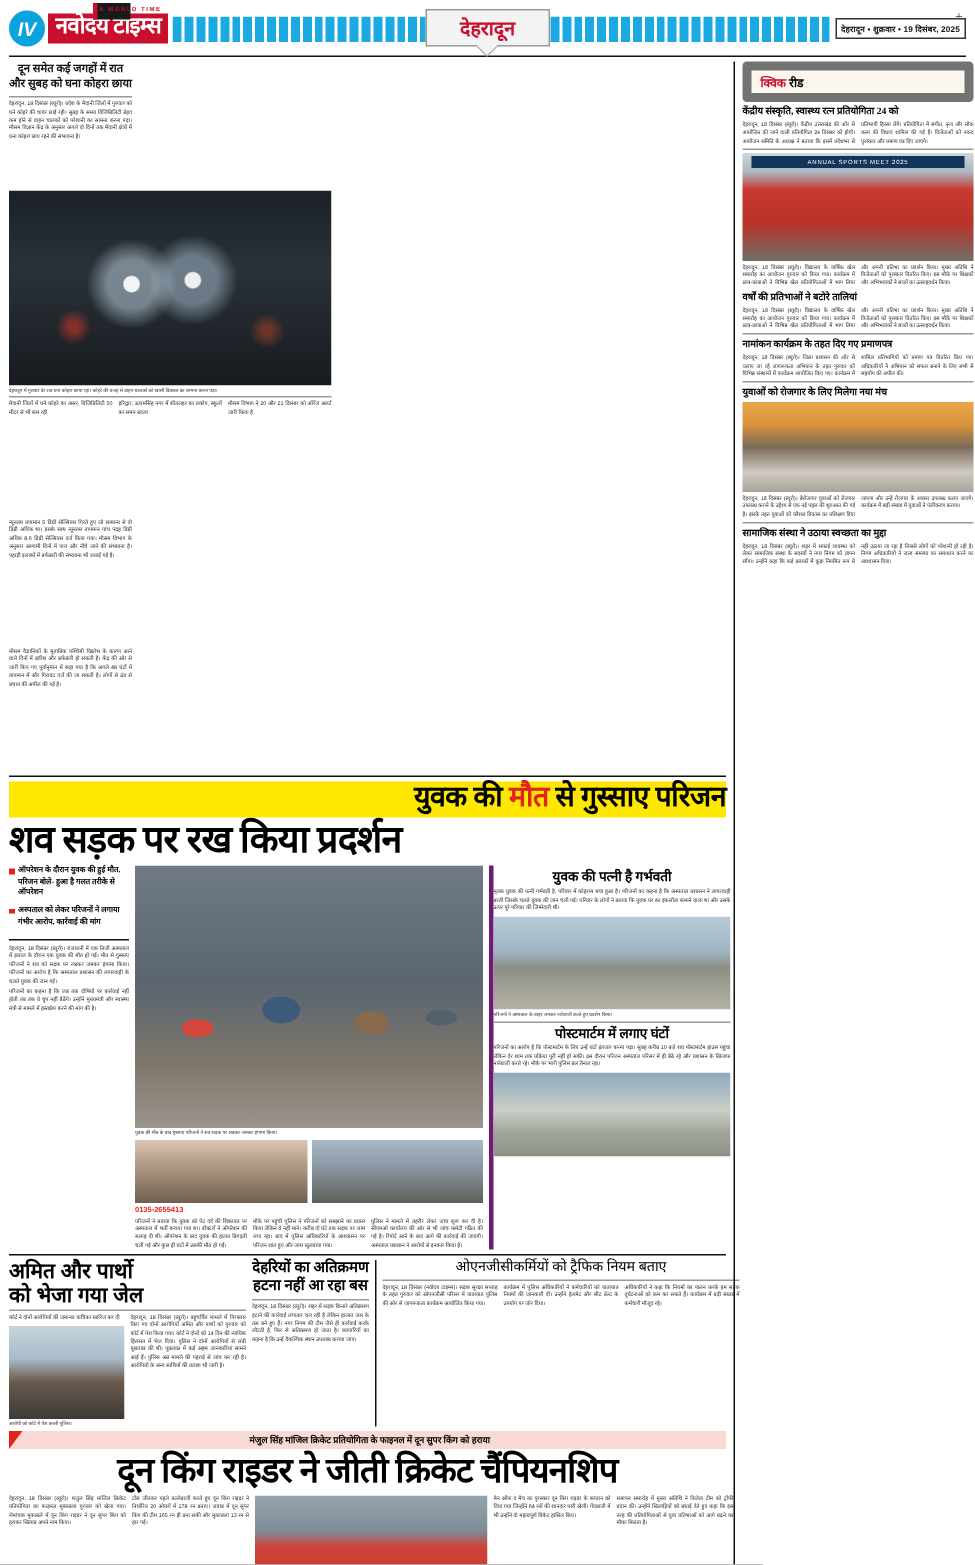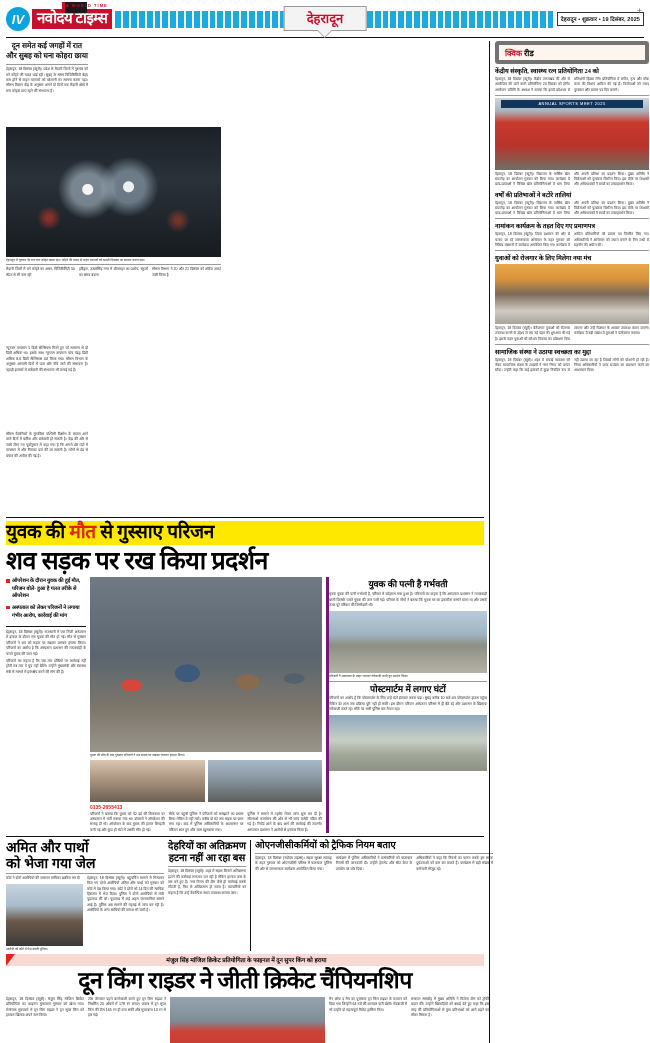--- a/index.html
+++ b/index.html
@@ -83,22 +83,22 @@
     background:
       radial-gradient(circle at 38% 48%, rgba(255,255,255,0.95) 0 5px, rgba(200,220,235,0.5) 6px 16px, rgba(0,0,0,0) 30px),
       radial-gradient(circle at 57% 46%, rgba(255,255,255,0.92) 0 5px, rgba(190,215,235,0.45) 6px 16px, rgba(0,0,0,0) 30px),
       radial-gradient(circle at 20% 70%, rgba(255,60,40,0.45) 0 3px, rgba(0,0,0,0) 12px),
       radial-gradient(circle at 80% 72%, rgba(255,80,40,0.35) 0 3px, rgba(0,0,0,0) 12px),
       linear-gradient(180deg,#1c2128 0%,#2a3138 40%,#171b20 100%);
   }
 
   
   .band-yellow{
-    background:#ffe800;text-align:left;font-weight:bold;font-size:19px;
-    font-family:"Liberation Serif",serif;padding:1px 16px 2px 0;line-height:1.1;
+    background:#ffe800;text-align:right;font-weight:bold;font-size:19px;
+    font-family:"Liberation Serif",serif;padding:1px 0 2px 0;line-height:1.1;
     letter-spacing:-0.3px;
   }
   .band-yellow .red{color:#e2231a;}
   .band-black{
     text-align:left;font-weight:bold;font-size:25px;line-height:1.1;
     font-family:"Liberation Serif",serif;padding:2px 0 3px 0;color:#000;
     letter-spacing:-0.5px;
   }
 
   .prot-grid{display:flex;gap:4px;}
@@ -139,21 +139,21 @@
   
   .low-grid{display:flex;gap:4px;margin-top:3px;}
   .lg1{width:158px;flex:0 0 158px;}
   .lg2{width:78px;flex:0 0 78px;}
   .lg3{width:78px;flex:0 0 78px;}
   .mid-head{
     font-size:14px;font-weight:bold;line-height:1.1;
     font-family:Liberation Sans, sans-serif;
   }
   .mid-head2{
-    font-size:9.5px;font-weight:bold;line-height:1.15;
+    font-size:9.5px;font-weight:normal;text-align:center;line-height:1.15;
     font-family:"Liberation Serif",serif;
   }
   .mid-head3{
     font-size:10px;font-weight:bold;text-align:center;line-height:1.2;
     font-family:"Liberation Serif",serif;
   }
   .portrait{
     width:100%;height:62px;
     background:linear-gradient(180deg,#c7d4dd 0%,#a8bccb 35%,#6b5a4c 60%,#3c3a38 100%);
   }
@@ -176,21 +176,21 @@
   .cr-grid{display:flex;gap:4px;}
   .crc{width:78px;flex:0 0 78px;}
   .crc-wide{width:155px;flex:0 0 155px;}
   .team{
     width:100%;height:86px;
     background:linear-gradient(180deg,#96a4ae 0%,#7e8c97 28%,#cf4136 40%,#c23a30 72%,#6c6f63 100%);
   }
 
   
   .qr-box{
-    border:4px solid #737373;border-radius:3px;background:#fdf6ee;
+    border:6px solid #737373;border-radius:3px;background:#fdf6ee;
     padding:2px 6px;margin-bottom:3px;
   }
   .qr-title{font-size:8px;font-weight:bold;font-family:"Liberation Serif",serif;}
   .qr-title .red{color:#c8102e;}
   .rail-head{
     font-size:6.4px;font-weight:bold;line-height:1.25;margin:3px 0 2px 0;
     font-family:"Liberation Serif",serif;color:#000;
   }
   .rail-body{font-size:3.5px;line-height:1.5;text-align:justify;color:#222;}
   .rail-photo-sports{

